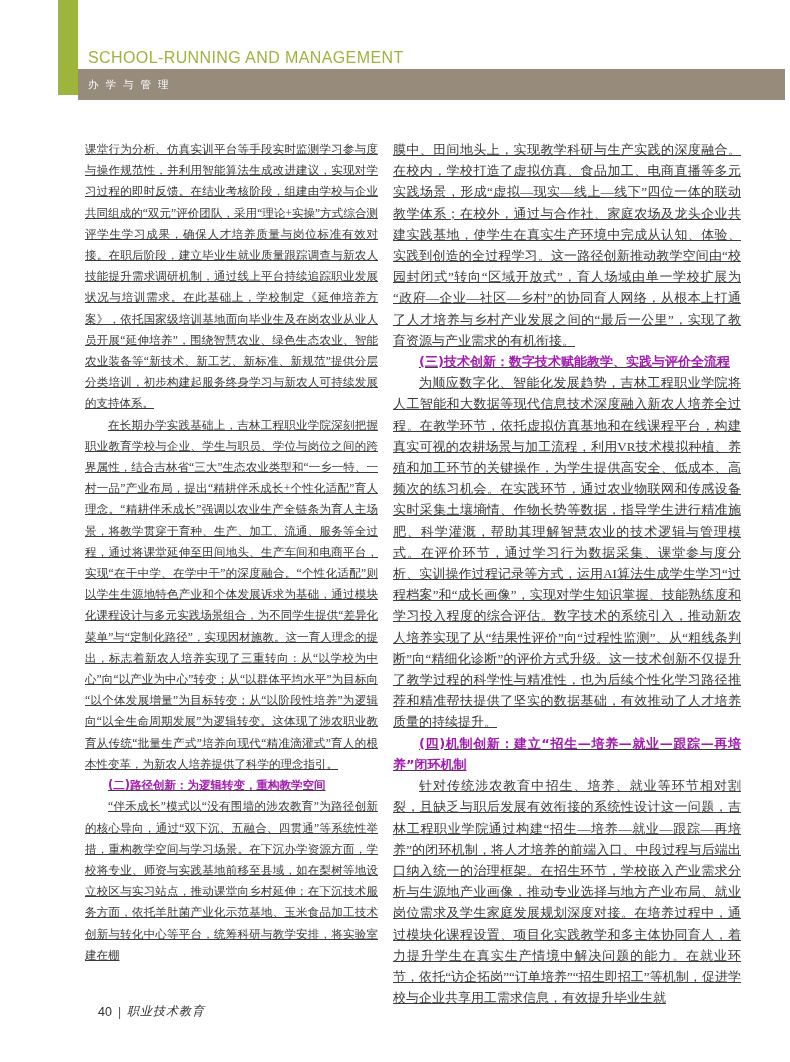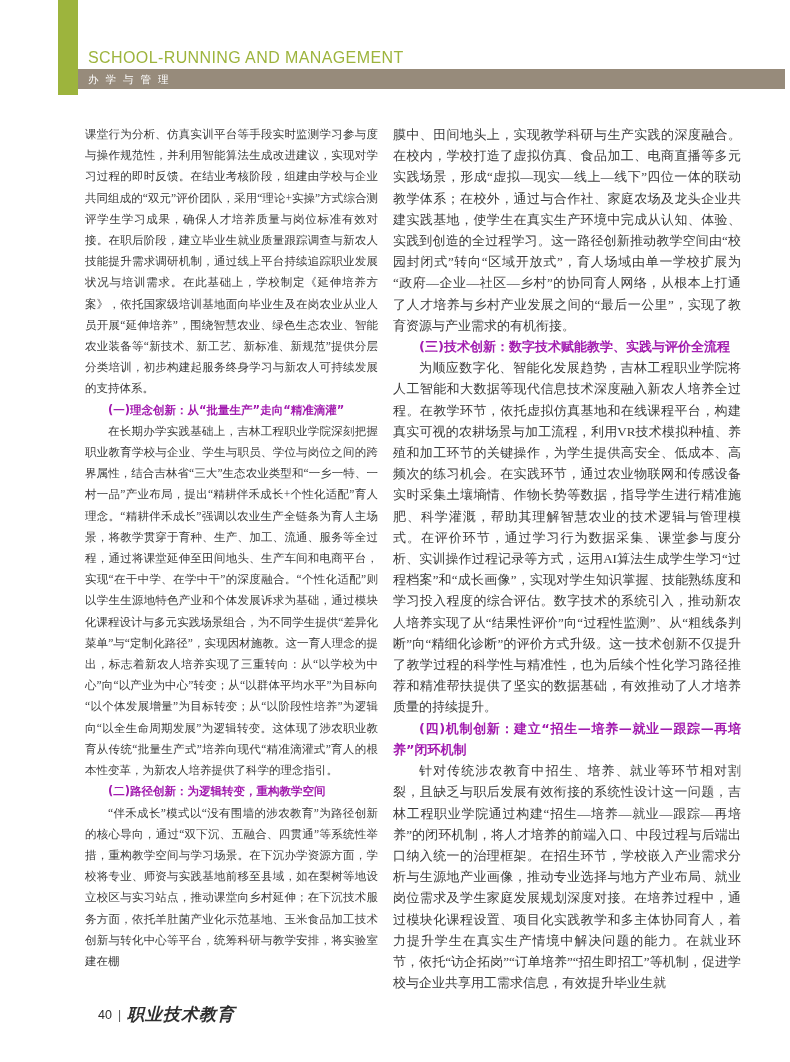--- a/index.html
+++ b/index.html
@@ -17,34 +17,35 @@
     background:var(--accent,#9db43d);
   }
   .header-title-en{
     position:absolute;left:88px;top:49px;
     font-family:"Liberation Sans","DejaVu Sans",sans-serif;
     font-weight:normal;font-size:16px;letter-spacing:0.4px;
     color:var(--accent,#9db43d);
     white-space:nowrap;
   }
   .category-bar{
-    position:absolute;left:78px;top:69px;width:707px;height:20px;
+    position:absolute;left:78px;top:69px;width:707px;height:31px;
     background:var(--taupe,#978b7b);
     display:flex;align-items:center;
   }
   .category-label{
     font-family:"Liberation Sans","DejaVu Sans",sans-serif;
     font-size:10.5px;color:#ffffff;letter-spacing:7px;
     padding-left:10px;line-height:15px;white-space:nowrap;
   }
   
   .col{
-    position:absolute;top:124px;
+    position:absolute;top:139px;
     text-align:justify;
     line-height:21.2px;
+    text-decoration:underline;
   }
   .col-left{left:85px;width:293px;font-size:11.5px;}
   .col-right{left:393px;width:348px;font-size:13px;}
   .col p{margin:0;}
   .indent{text-indent:2em;}
   .section-heading{
     font-family:"DejaVu Sans","Liberation Sans",sans-serif;
     font-weight:bold;font-size:16.5px;color:#1e1e1e;
     text-align:center;text-indent:0;
     margin:16px 0 15px 0;letter-spacing:0.5px;line-height:22px;
@@ -63,38 +64,37 @@
   .page-number{
     font-family:"Liberation Sans","DejaVu Sans",sans-serif;
     font-size:12.5px;
   }
   .footer-sep{
     font-family:"Liberation Sans","DejaVu Sans",sans-serif;
     font-size:12px;color:#555;font-weight:300;
   }
   .journal-name{
     font-family:"DejaVu Serif","Liberation Serif",serif;
-    font-style:italic;font-weight:bold;font-size:17px;
+    font-style:italic;font-weight:normal;font-size:12px;
     letter-spacing:1px;
   }
 </style>
 </head>
 <body>
 
 <div id="page" style="color: rgb(59, 59, 59);">
 
   <div class="accent-bar"></div>
   <div class="header-title-en">SCHOOL-RUNNING AND MANAGEMENT</div>
   <div class="category-bar">
     <span class="category-label">办学与管理</span>
   </div>
 
   <div class="col col-left">
     <p>课堂行为分析、仿真实训平台等手段实时监测学习参与度与操作规范性，并利用智能算法生成改进建议，实现对学习过程的即时反馈。在结业考核阶段，组建由学校与企业共同组成的“双元”评价团队，采用“理论+实操”方式综合测评学生学习成果，确保人才培养质量与岗位标准有效对接。在职后阶段，建立毕业生就业质量跟踪调查与新农人技能提升需求调研机制，通过线上平台持续追踪职业发展状况与培训需求。在此基础上，学校制定《延伸培养方案》，依托国家级培训基地面向毕业生及在岗农业从业人员开展“延伸培养”，围绕智慧农业、绿色生态农业、智能农业装备等“新技术、新工艺、新标准、新规范”提供分层分类培训，初步构建起服务终身学习与新农人可持续发展的支持体系。</p>
-    <p class="subhead">(一)理念创新：从“批量生产”走向“精准滴灌”</p>
     <p class="indent">在长期办学实践基础上，吉林工程职业学院深刻把握职业教育学校与企业、学生与职员、学位与岗位之间的跨界属性，结合吉林省“三大”生态农业类型和“一乡一特、一村一品”产业布局，提出“精耕伴禾成长+个性化适配”育人理念。“精耕伴禾成长”强调以农业生产全链条为育人主场景，将教学贯穿于育种、生产、加工、流通、服务等全过程，通过将课堂延伸至田间地头、生产车间和电商平台，实现“在干中学、在学中干”的深度融合。“个性化适配”则以学生生源地特色产业和个体发展诉求为基础，通过模块化课程设计与多元实践场景组合，为不同学生提供“差异化菜单”与“定制化路径”，实现因材施教。这一育人理念的提出，标志着新农人培养实现了三重转向：从“以学校为中心”向“以产业为中心”转变；从“以群体平均水平”为目标向“以个体发展增量”为目标转变；从“以阶段性培养”为逻辑向“以全生命周期发展”为逻辑转变。这体现了涉农职业教育从传统“批量生产式”培养向现代“精准滴灌式”育人的根本性变革，为新农人培养提供了科学的理念指引。</p>
     <p class="subhead">(二)路径创新：为逻辑转变，重构教学空间</p>
     <p class="indent">“伴禾成长”模式以“没有围墙的涉农教育”为路径创新的核心导向，通过“双下沉、五融合、四贯通”等系统性举措，重构教学空间与学习场景。在下沉办学资源方面，学校将专业、师资与实践基地前移至县域，如在梨树等地设立校区与实习站点，推动课堂向乡村延伸；在下沉技术服务方面，依托羊肚菌产业化示范基地、玉米食品加工技术创新与转化中心等平台，统筹科研与教学安排，将实验室建在棚</p>
   </div>
 
   <div class="col col-right">
     <p>膜中、田间地头上，实现教学科研与生产实践的深度融合。在校内，学校打造了虚拟仿真、食品加工、电商直播等多元实践场景，形成“虚拟—现实—线上—线下”四位一体的联动教学体系；在校外，通过与合作社、家庭农场及龙头企业共建实践基地，使学生在真实生产环境中完成从认知、体验、实践到创造的全过程学习。这一路径创新推动教学空间由“校园封闭式”转向“区域开放式”，育人场域由单一学校扩展为“政府—企业—社区—乡村”的协同育人网络，从根本上打通了人才培养与乡村产业发展之间的“最后一公里”，实现了教育资源与产业需求的有机衔接。</p>
     <p class="subhead">(三)技术创新：数字技术赋能教学、实践与评价全流程</p>
     <p class="indent">为顺应数字化、智能化发展趋势，吉林工程职业学院将人工智能和大数据等现代信息技术深度融入新农人培养全过程。在教学环节，依托虚拟仿真基地和在线课程平台，构建真实可视的农耕场景与加工流程，利用VR技术模拟种植、养殖和加工环节的关键操作，为学生提供高安全、低成本、高频次的练习机会。在实践环节，通过农业物联网和传感设备实时采集土壤墒情、作物长势等数据，指导学生进行精准施肥、科学灌溉，帮助其理解智慧农业的技术逻辑与管理模式。在评价环节，通过学习行为数据采集、课堂参与度分析、实训操作过程记录等方式，运用AI算法生成学生学习“过程档案”和“成长画像”，实现对学生知识掌握、技能熟练度和学习投入程度的综合评估。数字技术的系统引入，推动新农人培养实现了从“结果性评价”向“过程性监测”、从“粗线条判断”向“精细化诊断”的评价方式升级。这一技术创新不仅提升了教学过程的科学性与精准性，也为后续个性化学习路径推荐和精准帮扶提供了坚实的数据基础，有效推动了人才培养质量的持续提升。</p>
     <p class="subhead">(四)机制创新：建立“招生—培养—就业—跟踪—再培养”闭环机制</p>

